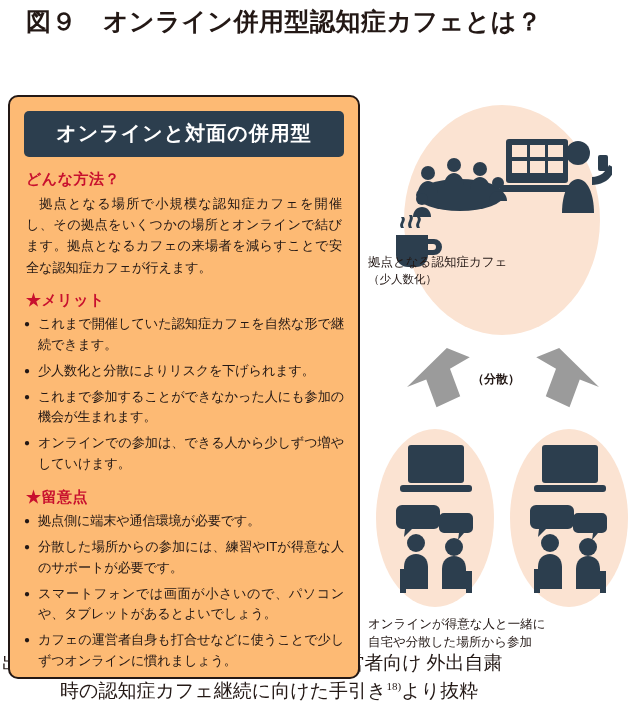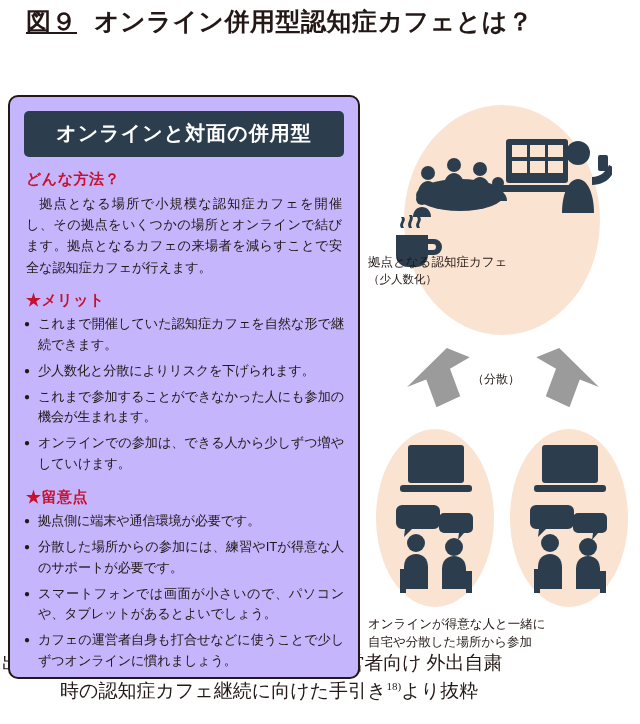--- a/index.html
+++ b/index.html
@@ -19,40 +19,40 @@
   
   .fig-title {
     font-family: "Liberation Serif", serif;
     font-size: 25px;
     font-weight: bold;
     letter-spacing: 0.5px;
     padding: 6px 0 0 26px;
     line-height: 1.3;
     white-space: nowrap;
   }
-  .fig-title .num { margin-right: 17px; text-decoration: underline; }
+  .fig-title .num { margin-right: 26px; }
 
   
   .figure {
     position: relative;
     width: 640px;
     height: 608px;
   }
 
   
   .card {
     position: absolute;
     left: 8px;
     top: 56px;
     width: 352px;
     height: 584px;
     border: 2px solid #231815;
     border-radius: 10px;
     box-sizing: border-box;
-    background: #c4b5fd;
+    background: #fdba74;
     padding: 14px 14px 15px 14px;
   }
 
   .card-header {
     background: #2c3e4e;
     color: #ffffff;
     font-size: 20px;
     font-weight: bold;
     text-align: center;
     border-radius: 5px;
@@ -147,20 +147,21 @@
   .cap-top { top: 158px; font-weight: normal; }
   .cap-bottom { top: 520px; }
   .cap-small { font-size: 11.5px; }
 
   .label-bunsan {
     position: absolute;
     left: 104px;
     top: 276px;
     font-size: 12px;
     color: #231815;
+    font-weight: bold;
   }
 
   svg { display: block; }
   .svg-abs { position: absolute; }
 
   
   .source {
     font-family: "Liberation Serif", serif;
     font-size: 19px;
     line-height: 1.5;

